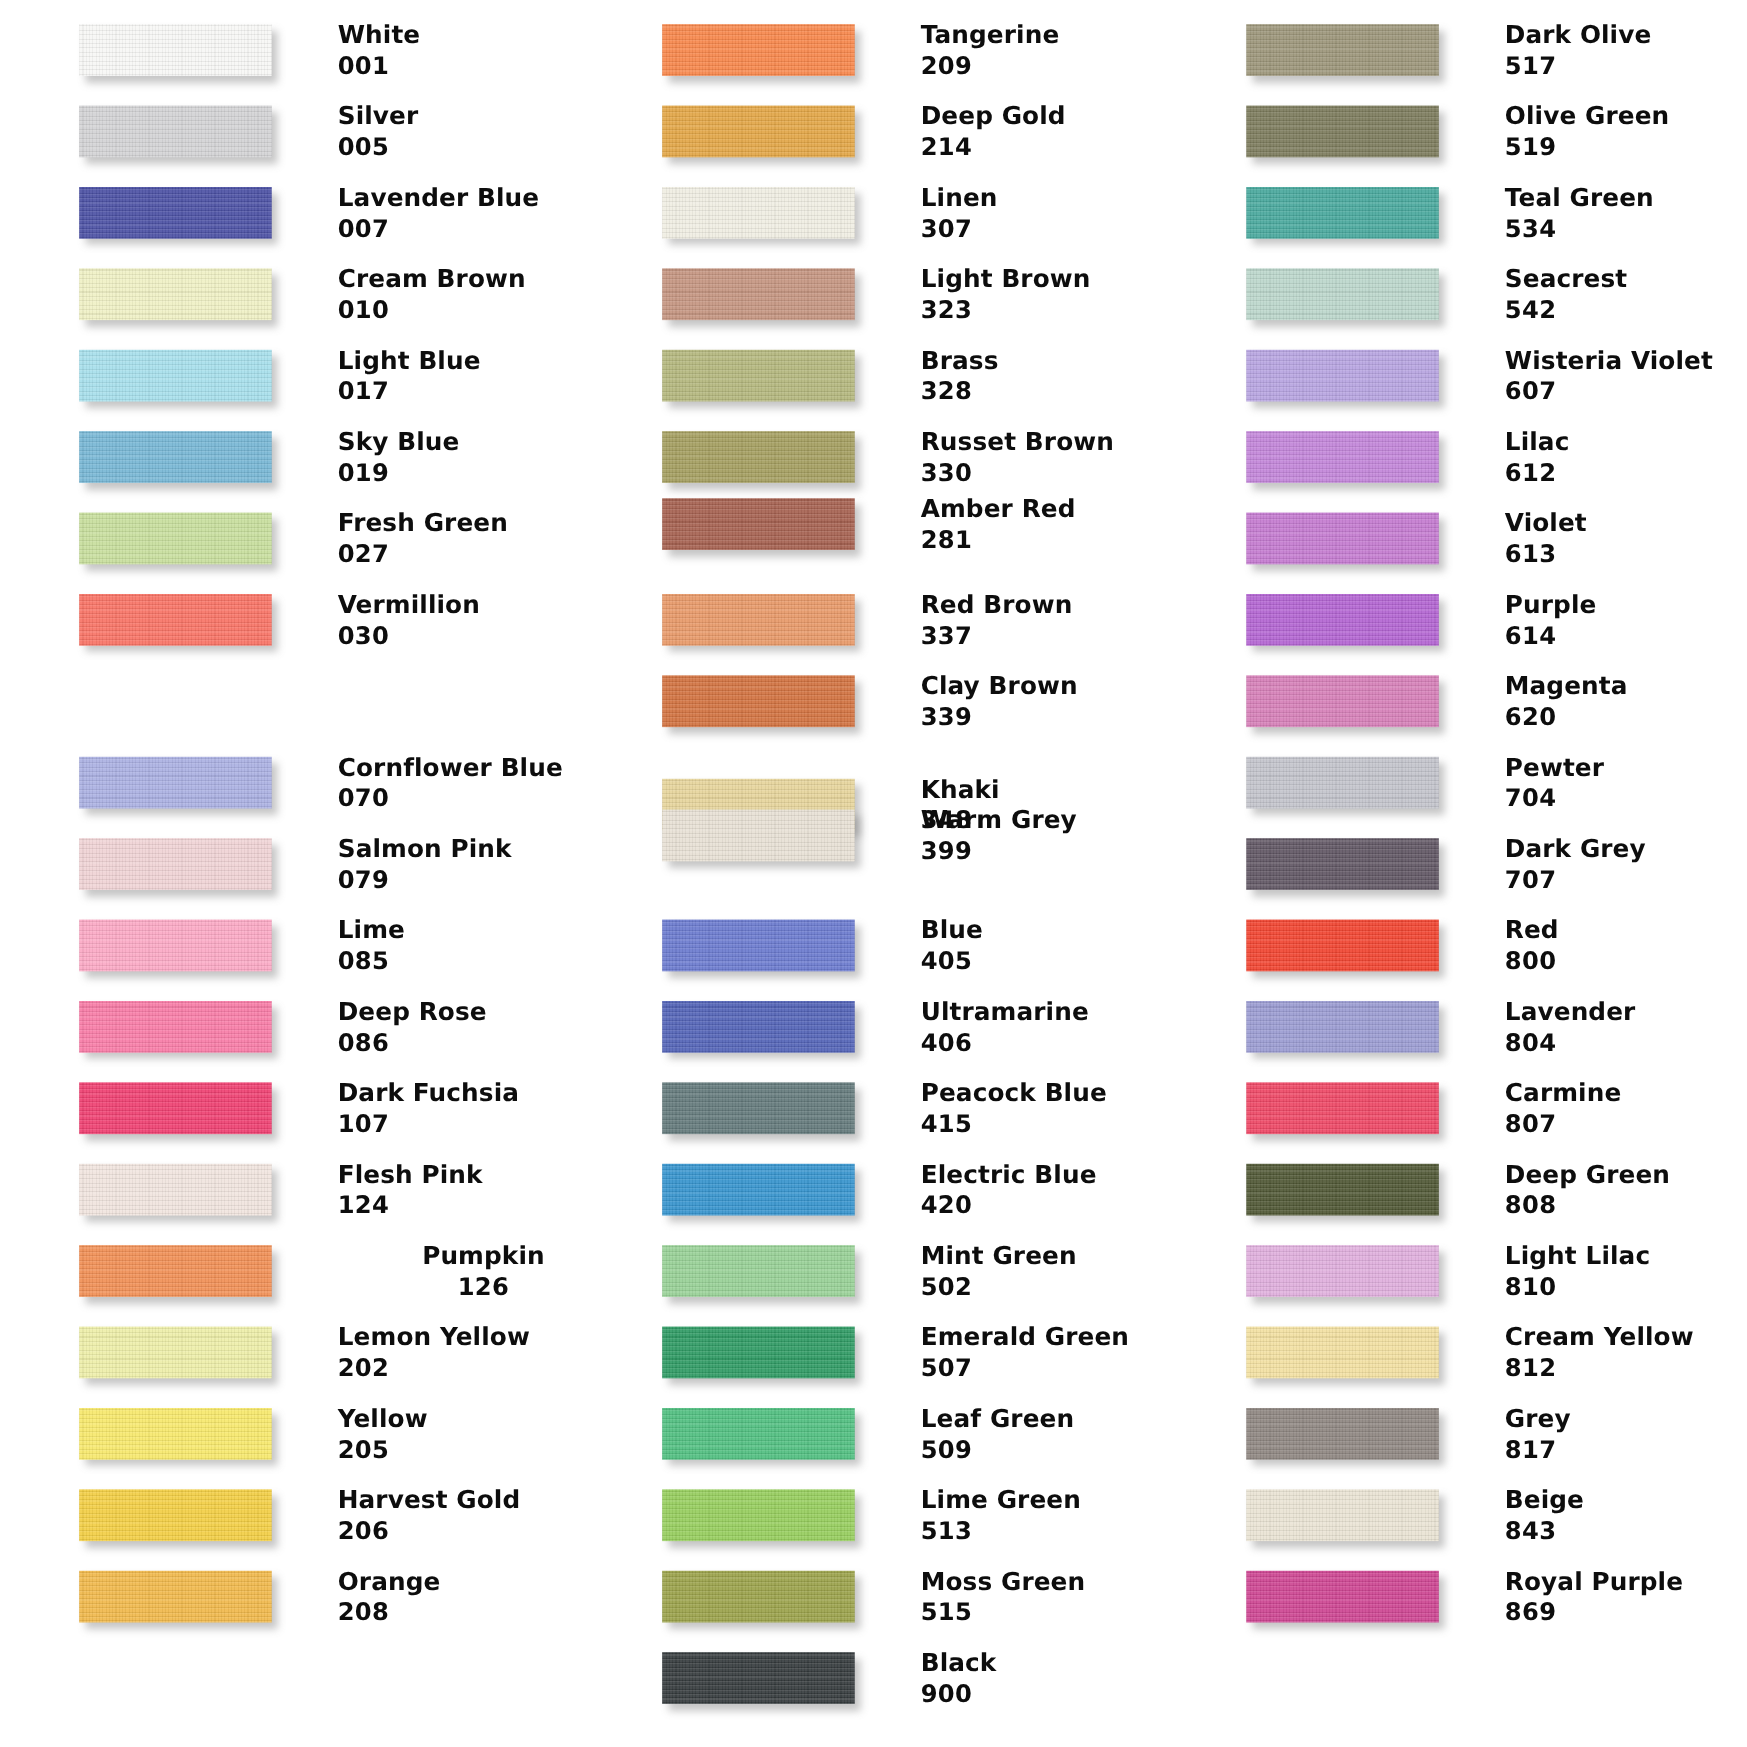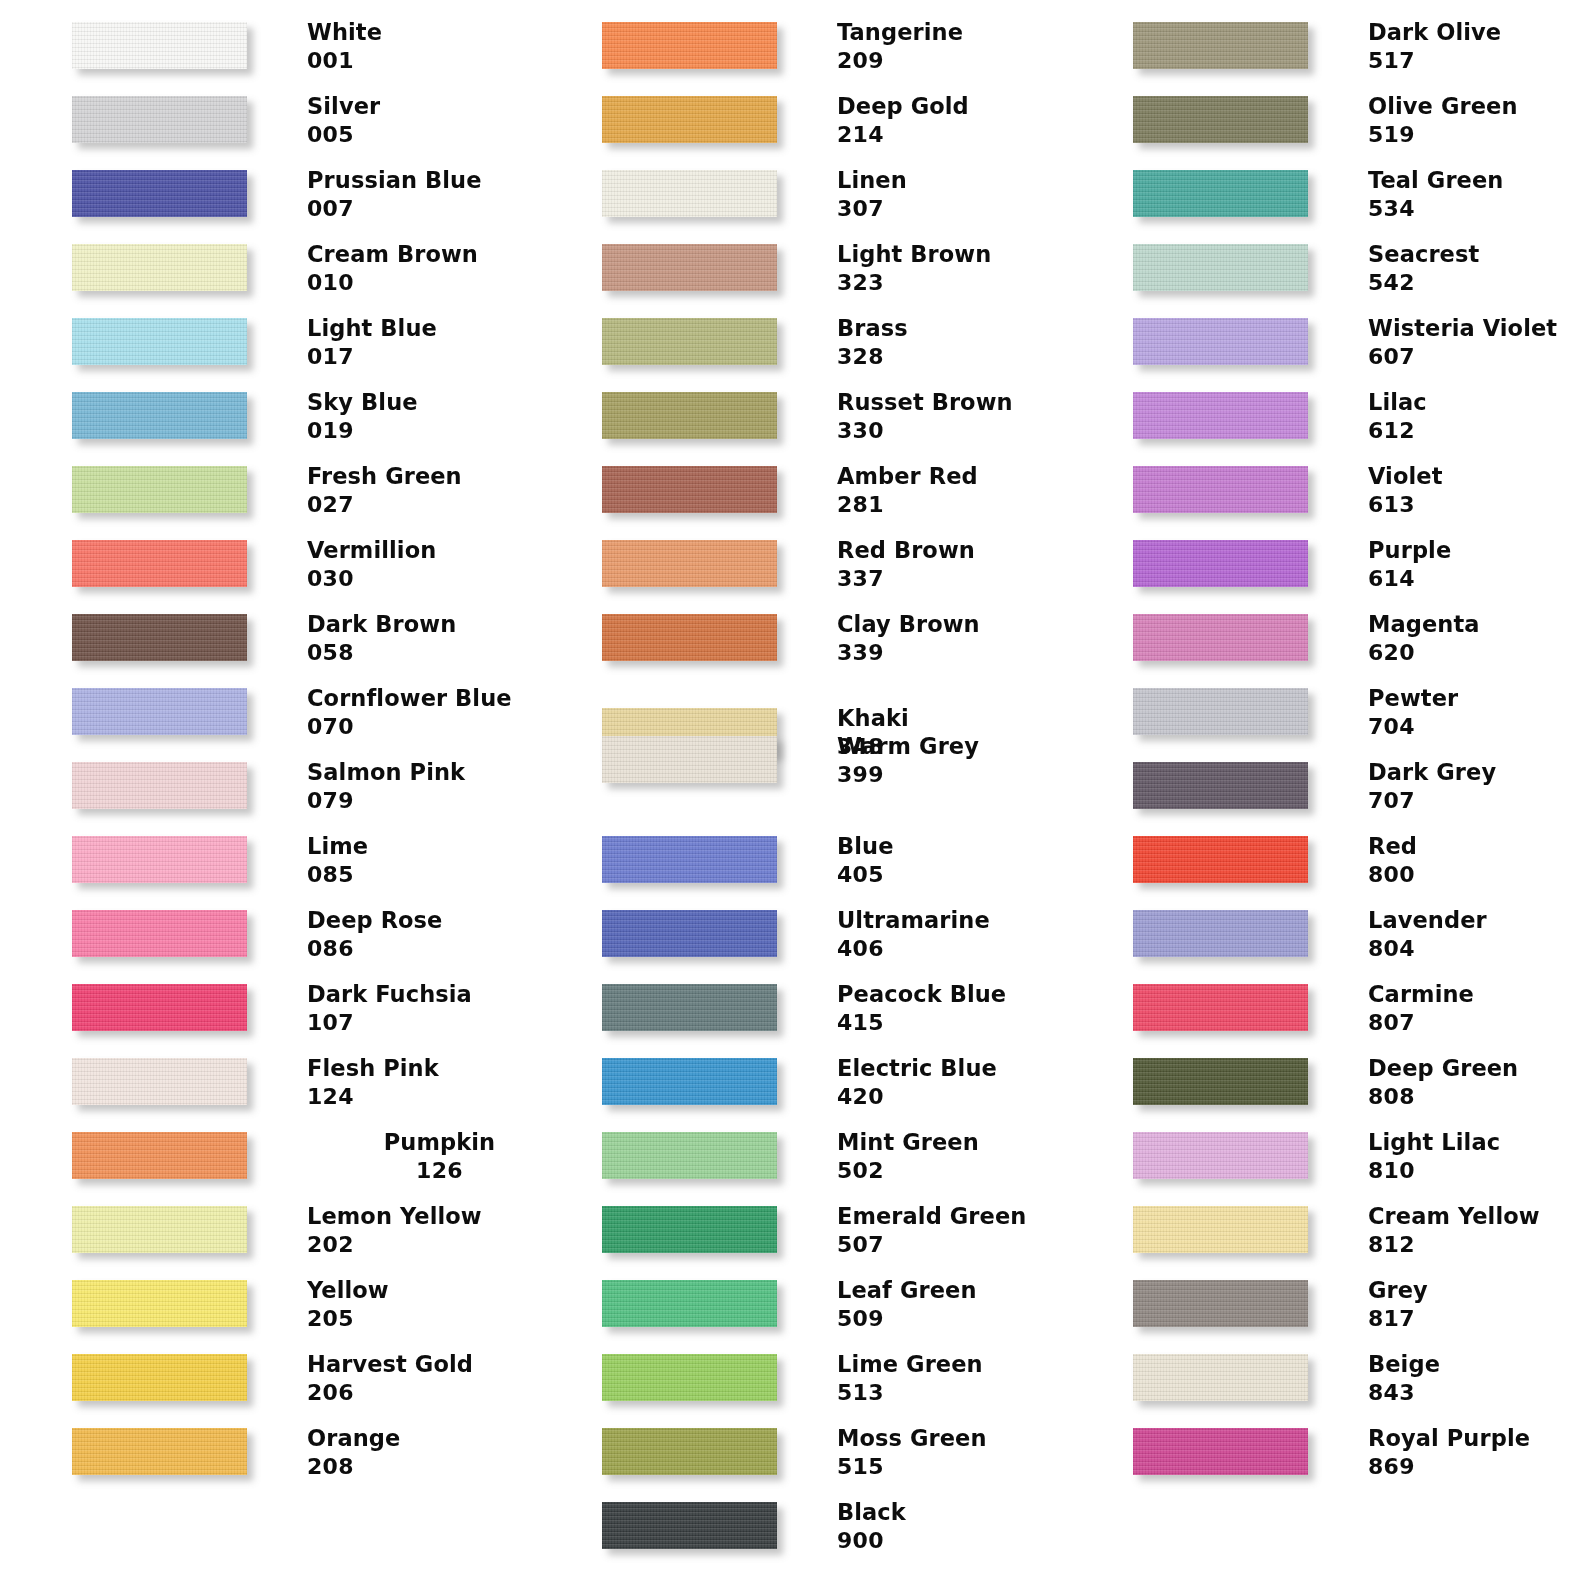--- a/index.html
+++ b/index.html
@@ -102,21 +102,21 @@
       <div class="swatch-row" style="top: 96px;">
         <div class="swatch" style="background: rgb(210, 210, 212);"></div>
         <div class="label">
           <span class="cname">Silver</span>
           <span class="ccode">005</span>
         </div>
       </div>
       <div class="swatch-row" style="top: 170px;">
         <div class="swatch" style="background: rgb(74, 79, 163);"></div>
         <div class="label">
-          <span class="cname">Prussian Blue</span>
+          <span class="cname">Lavender Blue</span>
           <span class="ccode">007</span>
         </div>
       </div>
       <div class="swatch-row" style="top: 244px;">
         <div class="swatch" style="background: rgb(239, 240, 196);"></div>
         <div class="label">
           <span class="cname">Cream Brown</span>
           <span class="ccode">010</span>
         </div>
       </div>
@@ -139,27 +139,20 @@
         <div class="label">
           <span class="cname">Fresh Green</span>
           <span class="ccode">027</span>
         </div>
       </div>
       <div class="swatch-row" style="top: 540px;">
         <div class="swatch" style="background: rgb(248, 114, 100);"></div>
         <div class="label">
           <span class="cname">Vermillion</span>
           <span class="ccode">030</span>
-        </div>
-      </div>
-      <div class="swatch-row" style="top: 614px;">
-        <div class="swatch" style="background: rgb(109, 79, 69);"></div>
-        <div class="label">
-          <span class="cname">Dark Brown</span>
-          <span class="ccode">058</span>
         </div>
       </div>
       <div class="swatch-row" style="top: 688px;">
         <div class="swatch" style="background: rgb(170, 176, 226);"></div>
         <div class="label">
           <span class="cname">Cornflower Blue</span>
           <span class="ccode">070</span>
         </div>
       </div>
       <div class="swatch-row" style="top: 762px;">
@@ -269,21 +262,21 @@
           <span class="ccode">328</span>
         </div>
       </div>
       <div class="swatch-row" style="top: 392px;">
         <div class="swatch" style="background: rgb(163, 157, 94);"></div>
         <div class="label">
           <span class="cname">Russet Brown</span>
           <span class="ccode">330</span>
         </div>
       </div>
-      <div class="swatch-row" style="top: 466px; text-decoration: underline;">
+      <div class="swatch-row" style="top: 453px; text-decoration: underline;">
         <div class="swatch" style="background: rgb(165, 96, 79);"></div>
         <div class="label">
           <span class="cname">Amber Red</span>
           <span class="ccode">281</span>
         </div>
       </div>
       <div class="swatch-row" style="top: 540px;">
         <div class="swatch" style="background: rgb(231, 152, 103);"></div>
         <div class="label">
           <span class="cname">Red Brown</span>

